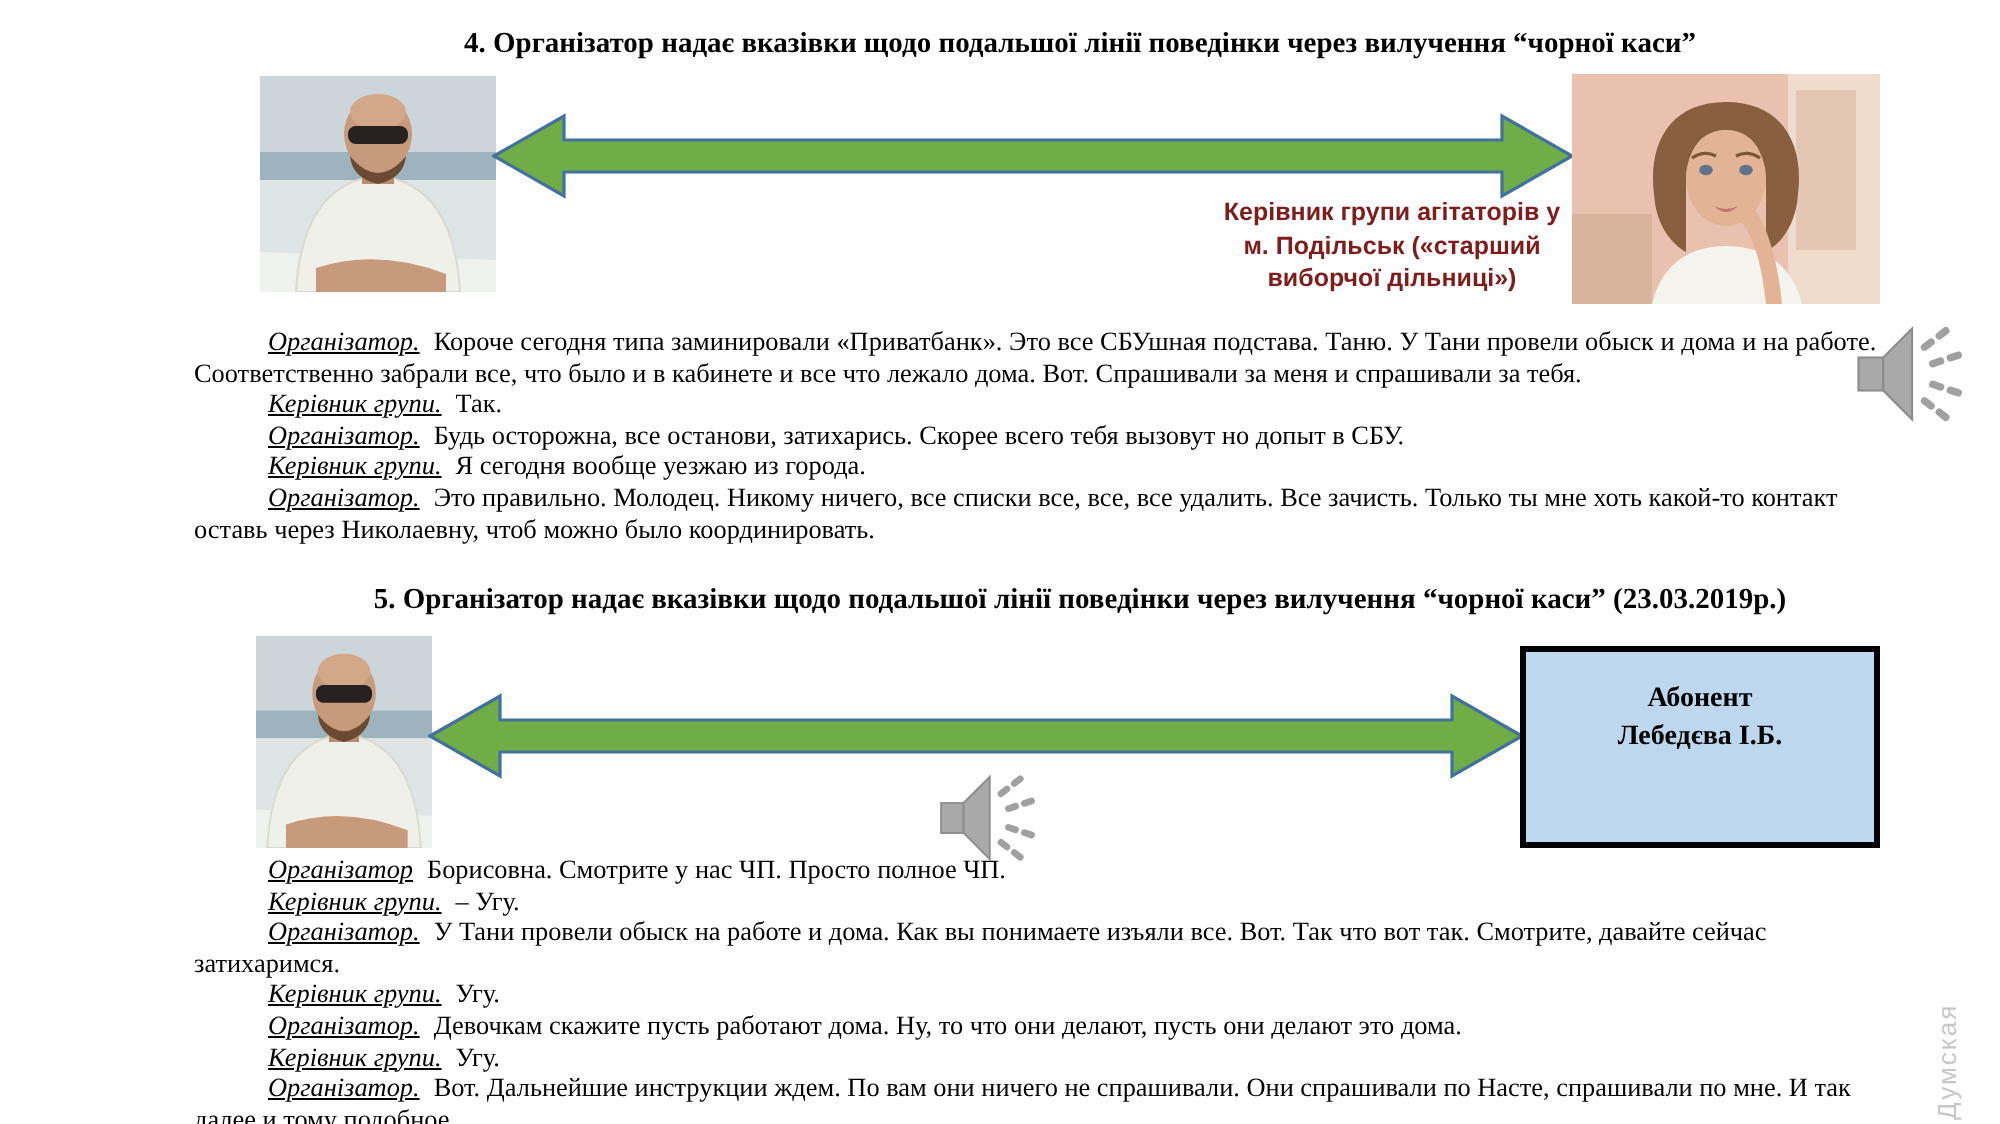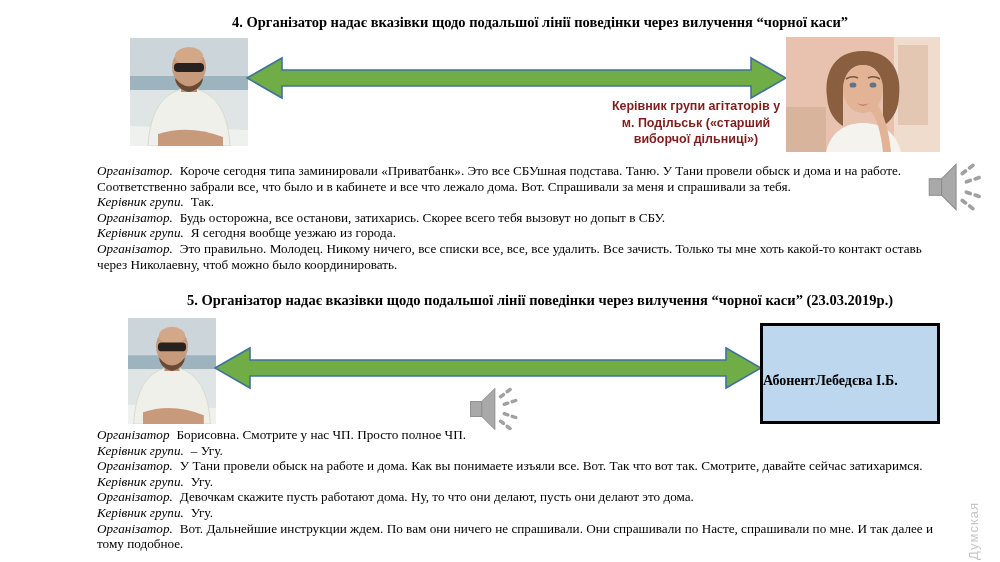--- a/index.html
+++ b/index.html
@@ -20,28 +20,28 @@
   .arrow{position:absolute;}
   #arrow-1{left:246px;top:56px;width:541px;height:44px;}
   #arrow-2{left:214px;top:346px;width:548px;height:44px;}
 
   #caption-leader{position:absolute;left:600px;top:98px;width:192px;text-align:center;
     font-family:"Liberation Sans",sans-serif;font-weight:bold;font-size:12.5px;
     line-height:16.5px;color:#7f1d1d;}
 
   #subscriber-box{position:absolute;left:760px;top:323px;width:180px;height:101px;
     background:#BDD7EE;border:3px solid #000;box-sizing:border-box;
-    display:flex;flex-direction:row;align-items:center;padding-top:14px;}
+    display:flex;flex-direction:column;align-items:center;padding-top:14px;}
   #subscriber-box .box-line{font-weight:bold;font-size:14px;line-height:19px;color:#000;}
 
   .dialogue{position:absolute;left:97px;width:845px;}
   #dialogue-4{top:163px;}
   #dialogue-5{top:427px;}
   .dl-line{margin:0;font-size:13.2px;line-height:15.6px;color:#000;}
-  .speaker{font-style:italic;margin-right:7px;}
+  .speaker{font-style:italic;text-decoration:underline;margin-right:7px;margin-left:37px;}
 
   .audio-icon{position:absolute;}
   #audio-icon-1{left:922px;top:157px;width:64px;height:60px;}
   #audio-icon-2{left:464px;top:381px;width:58px;height:56px;}
   .audio-icon svg{display:block;width:100%;height:100%;}
 
   #watermark{position:absolute;left:966px;top:560px;width:84px;height:18px;
     transform:rotate(-90deg);transform-origin:0 0;
     font-family:"Liberation Sans",sans-serif;font-size:13px;color:#c7c7c7;
     letter-spacing:1px;white-space:nowrap;}

